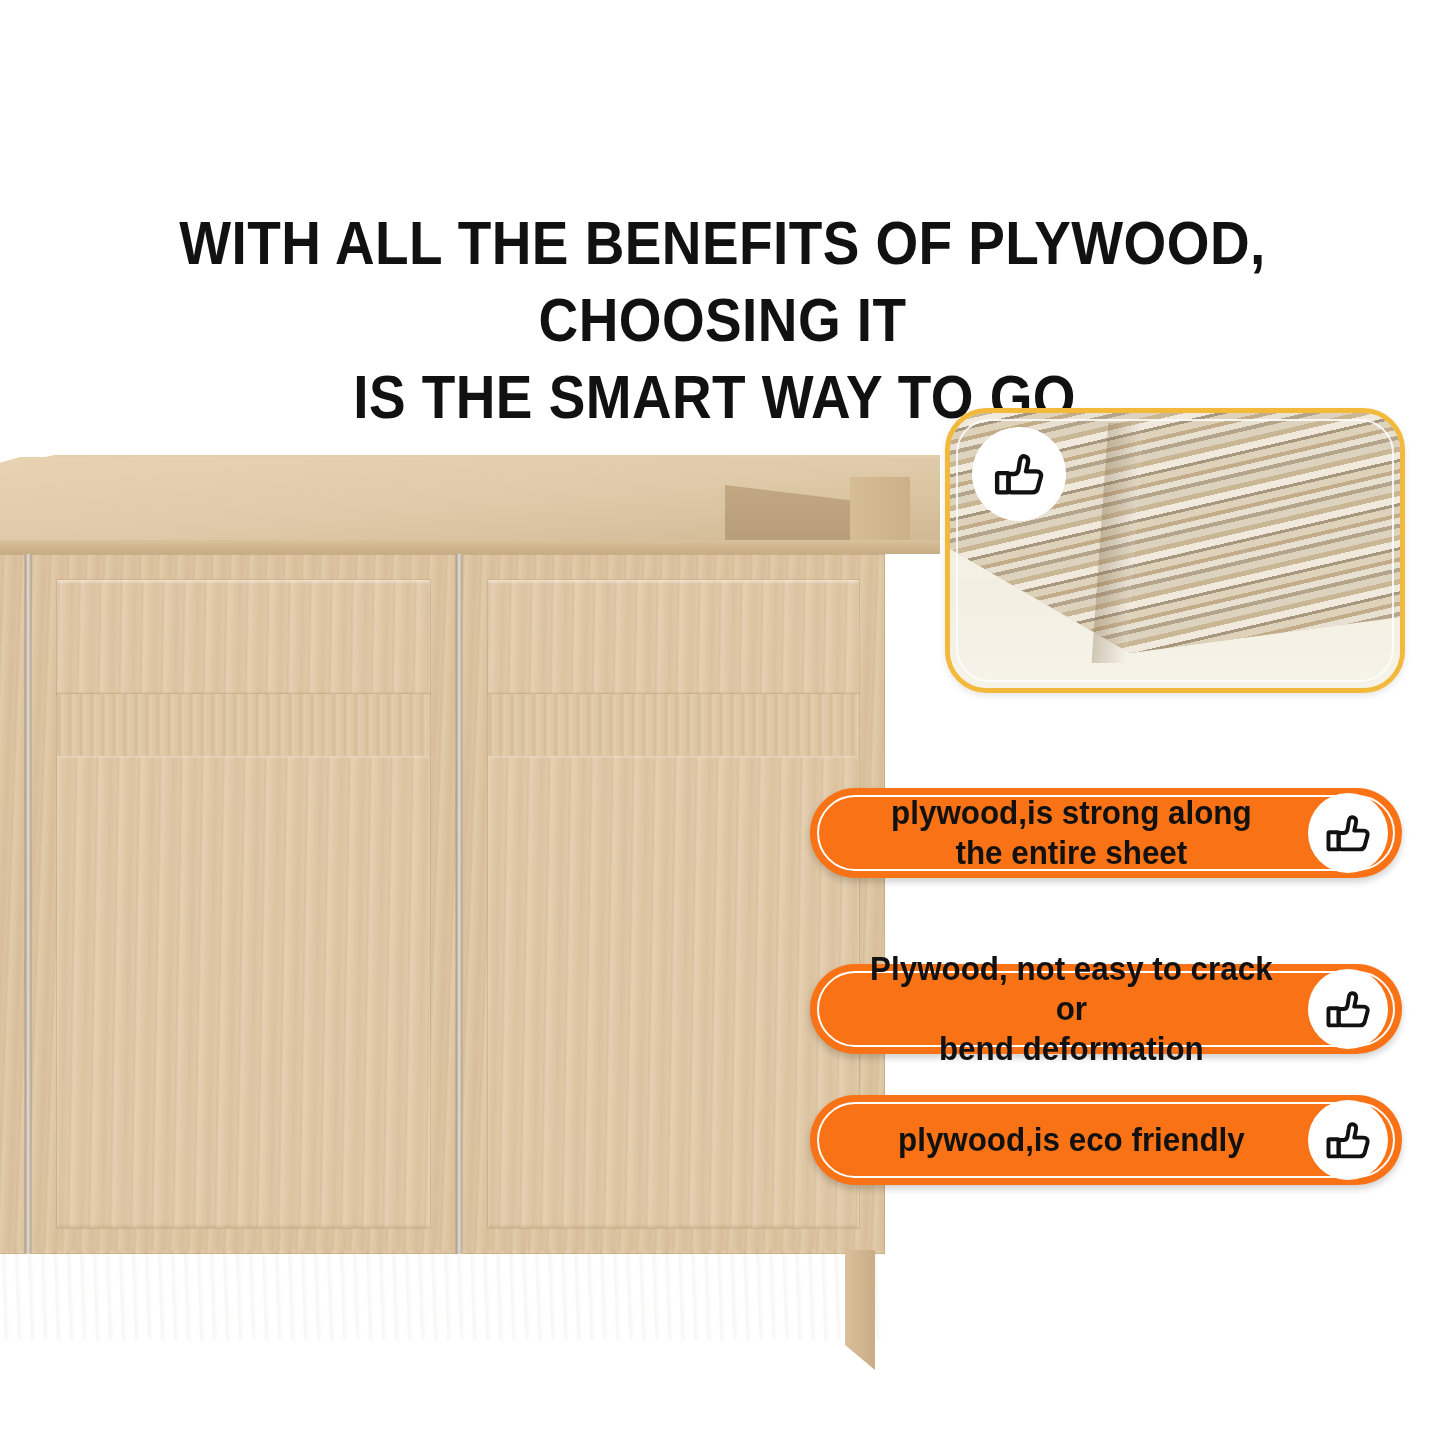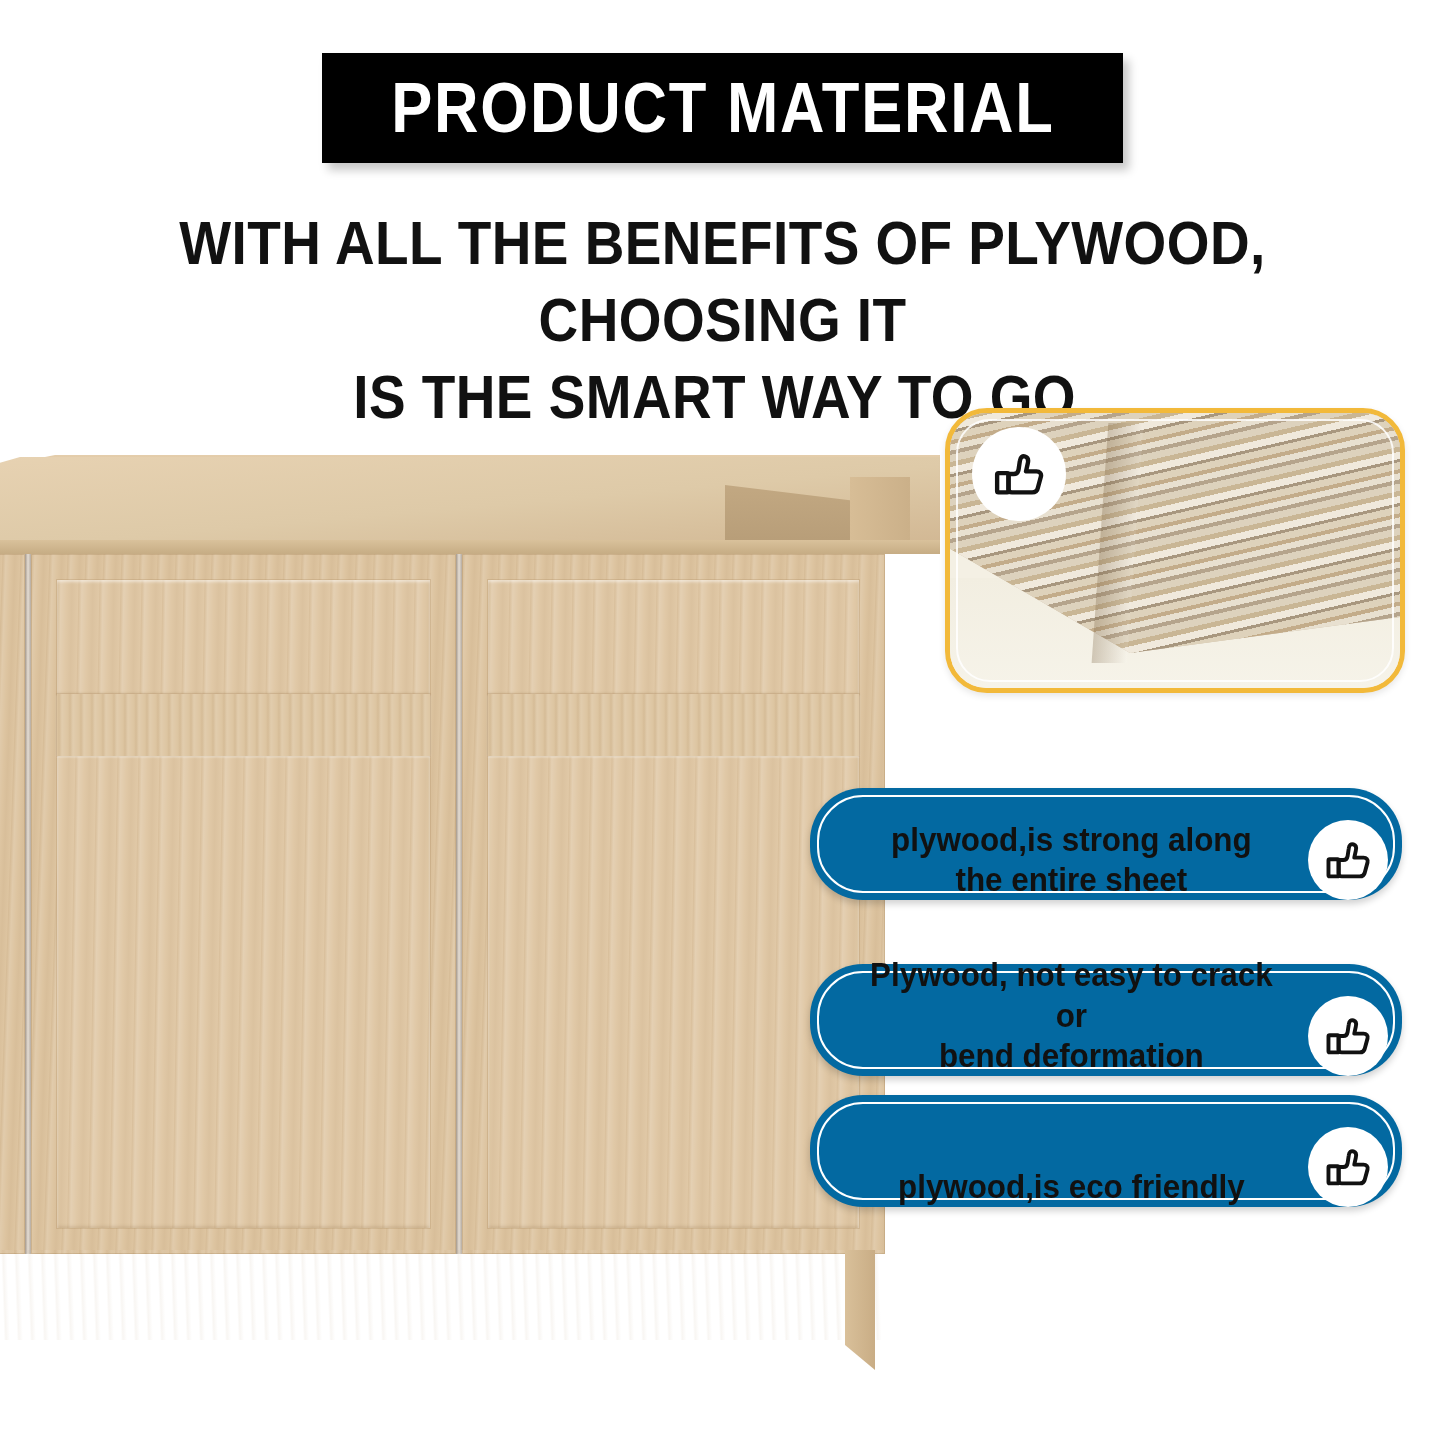--- a/index.html
+++ b/index.html
@@ -206,25 +206,25 @@
     width:94px; height:94px;
     border-radius:50%;
     background:#ffffff;
     display:flex; align-items:center; justify-content:center;
     z-index:5;
   }
 
   
   .pill {
     position:absolute;
-    width:592px; height:112px;
-    background:#0369a1;
+    width:592px; height:90px;
+    background:#f97316;
     border-radius:53px;
     box-shadow:0 4px 7px rgba(0,0,0,0.18);
-    display:flex; align-items:flex-end;
+    display:flex; align-items:center;
   }
   .pill::before {
     content:"";
     position:absolute; left:7px; top:7px; right:7px; bottom:7px;
     border:2px solid #ffffff;
     border-radius:46px;
     pointer-events:none;
   }
   .pill-text {
     flex:1;
@@ -249,23 +249,20 @@
   #pill-2 { left:810px; top:964px; }
   #pill-3 { left:810px; top:1095px; }
 
   .thumb-svg { display:block; }
 </style>
 </head>
 <body>
 
 <div id="header-block">
 
-  <div id="title-banner">
-    <span class="title-text">PRODUCT MATERIAL</span>
-  </div>
 
   <div id="subtitle">
     <span class="sub-line">WITH ALL THE BENEFITS OF PLYWOOD, CHOOSING IT</span>
     <span class="sub-line">IS THE SMART WAY TO GO.</span>
   </div>
 
 </div>
 
 <div id="cabinet-photo">
 

